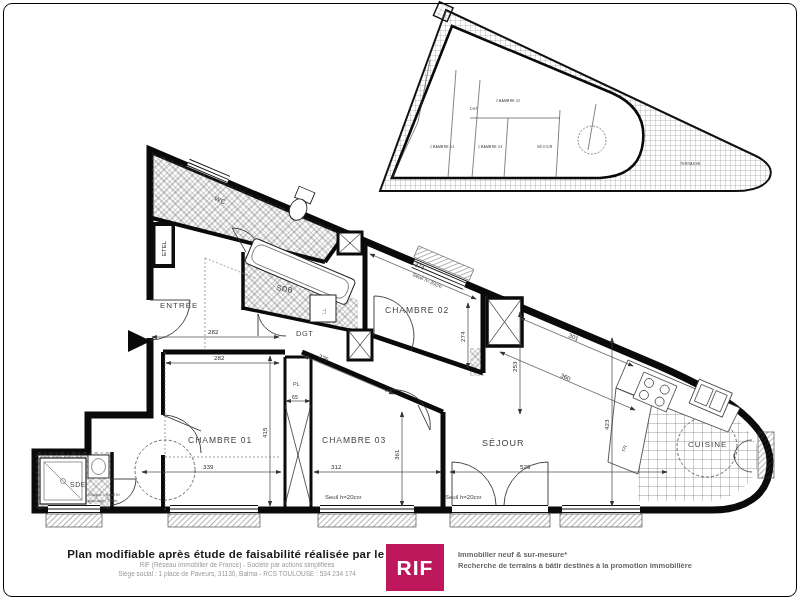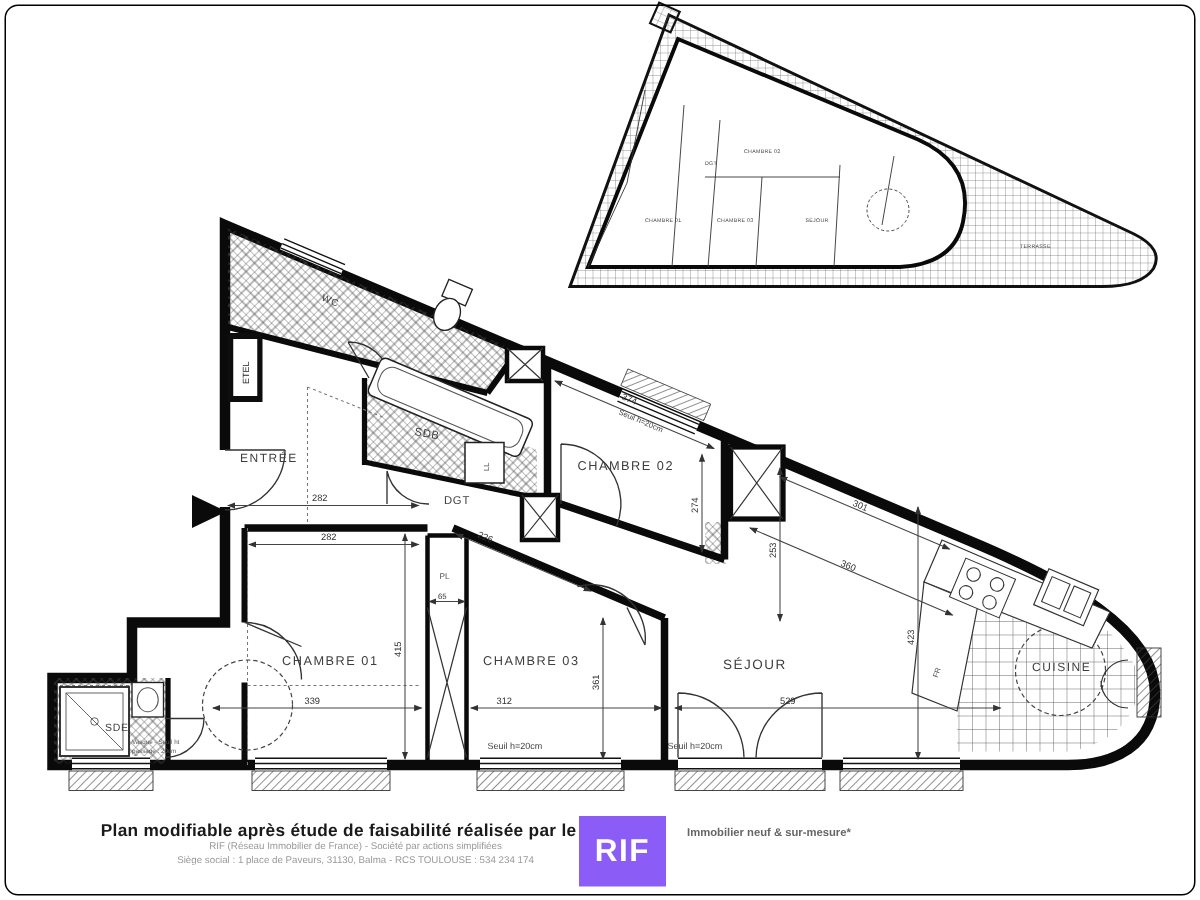--- a/index.html
+++ b/index.html
@@ -5,21 +5,21 @@
   html,body{margin:0;padding:0;background:#e8e8e8;}
   .page{position:relative;width:800px;height:600px;background:#ffffff;overflow:hidden;
         font-family:"Liberation Sans",sans-serif;}
   .frame{position:absolute;inset:3px;border:1.5px solid #000;border-radius:9px;pointer-events:none;}
   svg{position:absolute;top:0;left:0;}
   
   .footer{position:absolute;left:0;top:540px;width:800px;height:60px;}
   .f-left{position:absolute;left:62px;top:8px;width:350px;text-align:center;}
   .f-title{font-size:11.5px;font-weight:bold;color:#1a1a1a;letter-spacing:.2px;}
   .f-sub{font-size:6.5px;color:#999;margin-top:1px;line-height:7.5px;}
-  .f-logo{position:absolute;left:386px;top:4px;width:58px;height:47px;background:#8b5cf6;
+  .f-logo{position:absolute;left:386px;top:4px;width:58px;height:47px;background:#be185d;
           display:flex;align-items:center;justify-content:center;}
   .f-logo span{color:#fff;font-weight:bold;font-size:21px;letter-spacing:1px;}
   .f-right{position:absolute;left:458px;top:10px;font-size:7.5px;color:#666;line-height:10.5px;font-weight:bold;}
   text{font-family:"Liberation Sans",sans-serif;}
   .room{fill:#3f3f3f;font-size:8.5px;letter-spacing:1px;}
   .room-sm{fill:#3f3f3f;font-size:6.5px;letter-spacing:.5px;}
   .dim{fill:#333;font-size:6.2px;}
   .seuil{fill:#444;font-size:6px;}
   .tiny{fill:#555;font-size:4.2px;}
   .ins{fill:#444;font-size:3.5px;letter-spacing:.2px;}
@@ -277,17 +277,18 @@
   <div class="f-left">
     <div class="f-title">Plan modifiable après étude de faisabilité réalisée par le RIF</div>
     <div class="f-sub">RIF (Réseau Immobilier de France) - Société par actions simplifiées</div>
     <div class="f-sub">Siège social : 1 place de Paveurs, 31130, Balma - RCS TOULOUSE : 534 234 174</div>
   </div>
   <div class="f-logo">
     <span>RIF</span>
   </div>
   <div class="f-right">
     <div>Immobilier neuf &amp; sur-mesure*</div>
+    <div>Recherche de terrains à bâtir destinés à la promotion immobilière</div>
   </div>
 </div>
 
 <div class="frame"></div>
 </div>
 
 </body></html>

